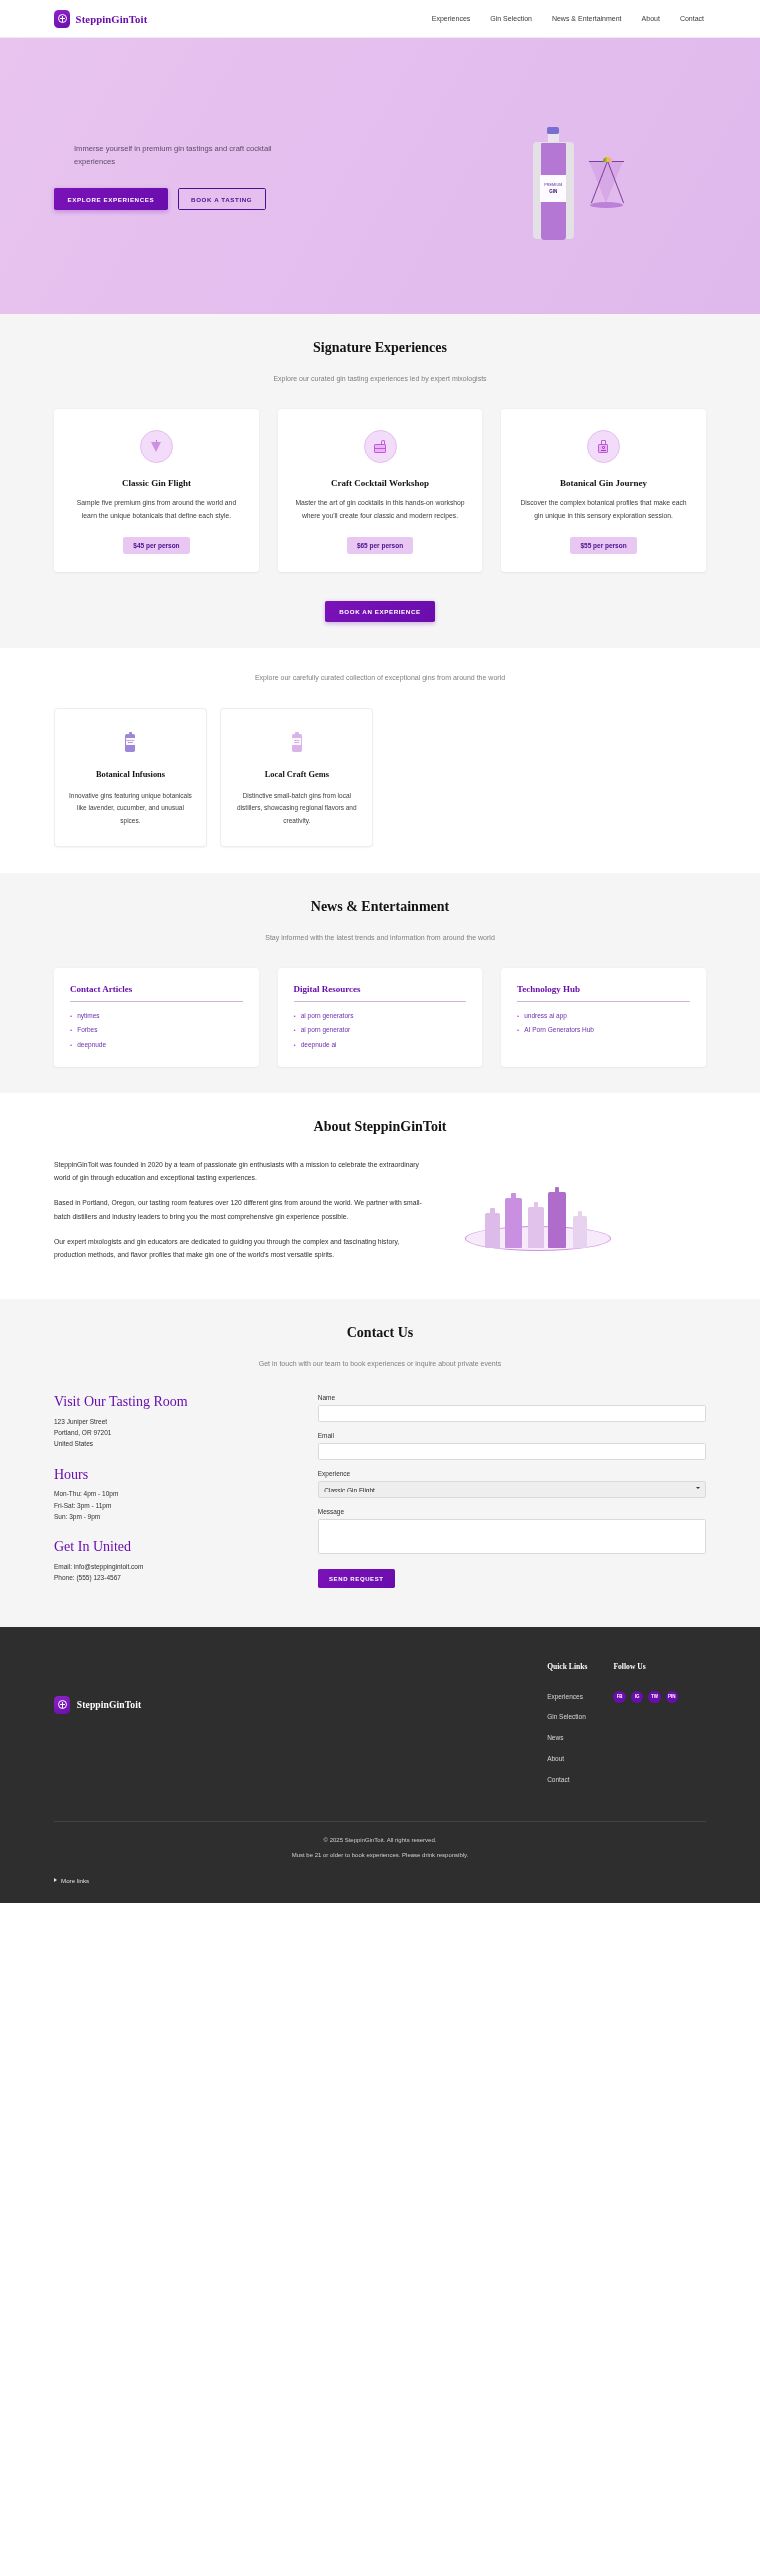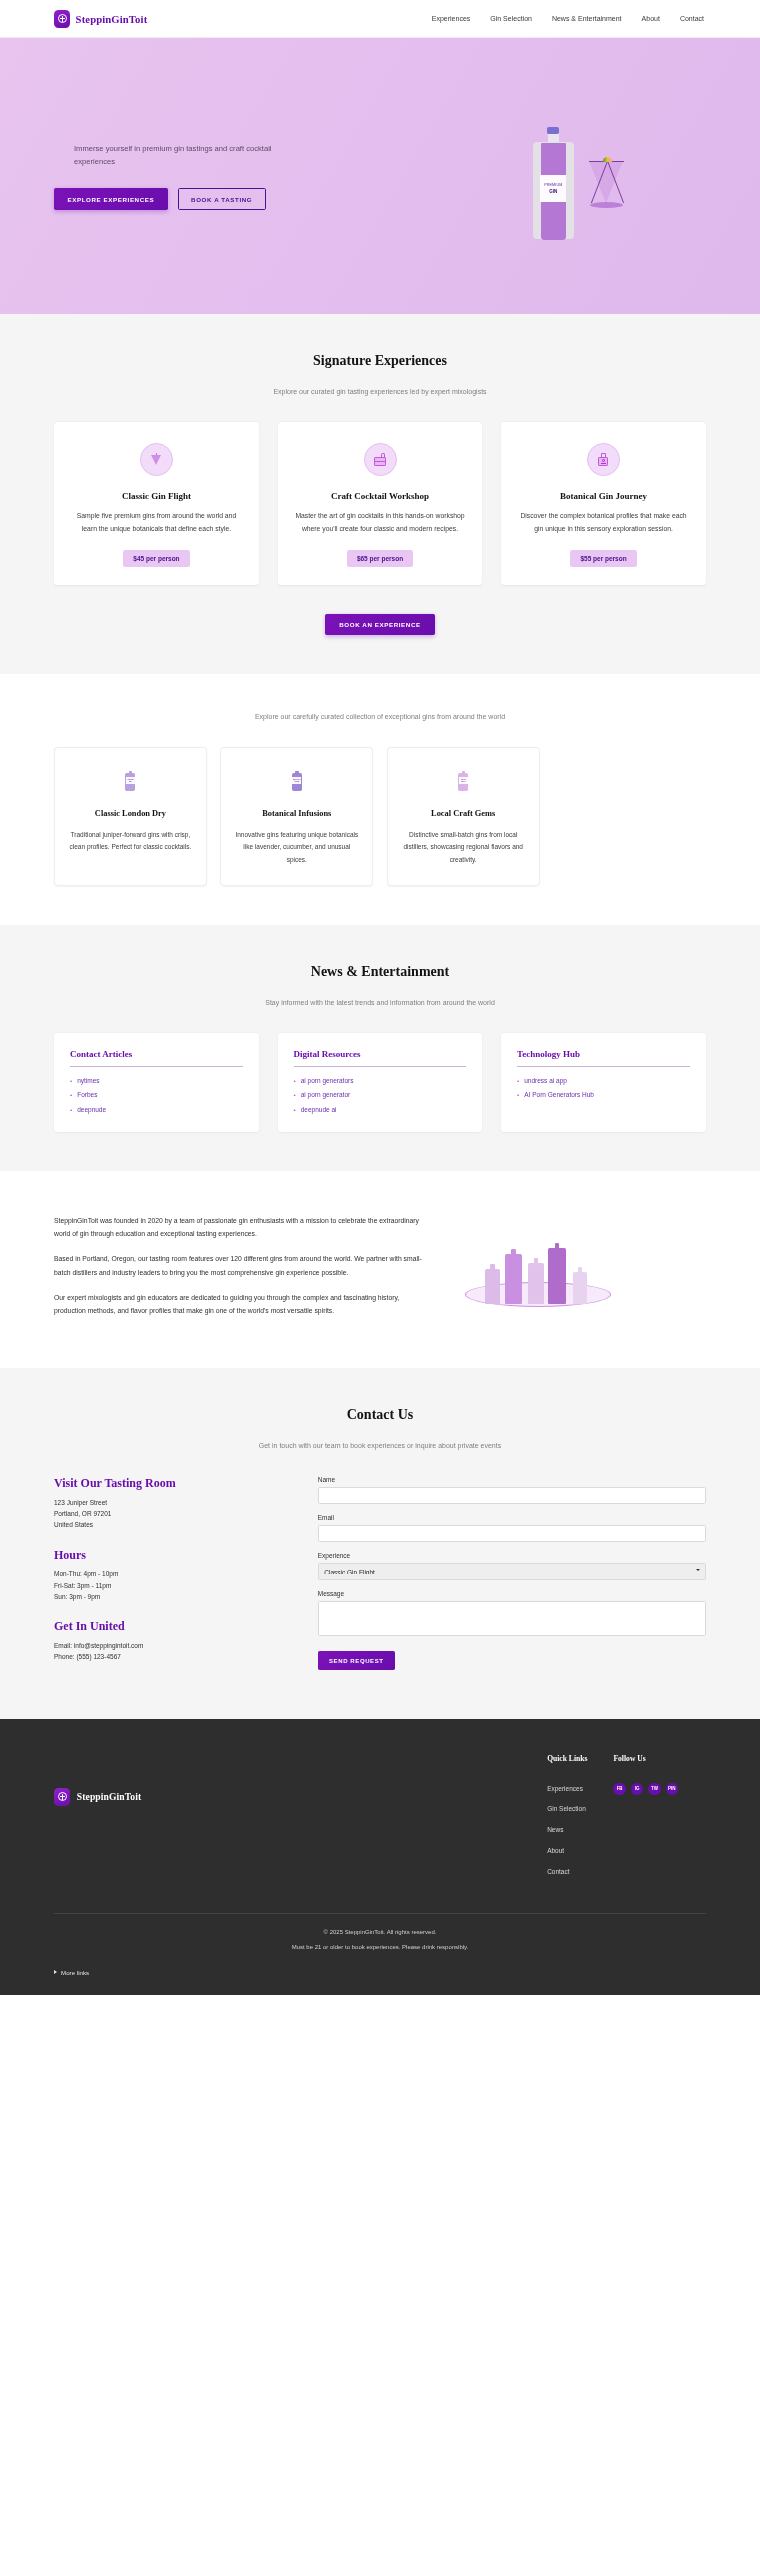--- a/index.html
+++ b/index.html
@@ -125,21 +125,21 @@
     position: absolute; left: 1.1px; top: 46px; width: 33px; height: 6.2px;
     background: #b477d3; border-radius: 50%; opacity: .85;
   }
   .glass .garnish {
     position: absolute; left: 13.5px; top: 0.6px; width: 9px; height: 5px;
     border-radius: 5px 5px 0 0;
     background: linear-gradient(90deg, #2f9e44 0%, #f2c21a 50%, #e6a5c0 100%);
   }
 
   
-  .section { padding: 39px 54px; }
+  .section { padding: 26px 54px; }
   .sec-grey { background: #f5f5f6; }
   .sec-white { background: #ffffff; }
   .sec-title {
     font-family: "Liberation Serif", serif;
     font-size: 14px; font-weight: bold; text-align: center; color: #131313;
     margin-bottom: 19px;
   }
   .sec-sub {
     font-size: 7px; color: #808080; text-align: center; margin-bottom: 27px;
   }
@@ -272,21 +272,21 @@
   .about-art .ab4 { left: 90px; width: 18px; height: 56px; background: #b06ccb; }
   .about-art .ab4 .abneck { background: #b06ccb; }
   .about-art .ab5 { left: 115px; width: 13.5px; height: 32px; background: #e7d2ef; }
   .about-art .ab5 .abneck { background: #e7d2ef; }
 
   
   .contact-wrap { display: flex; gap: 29px; margin-top: 4.5px; }
   .contact-info { flex: 0 0 36%; }
   .ci-head {
     font-family: "Liberation Serif", serif;
-    font-size: 12px; font-weight: bold; color: #6a0dad; margin-bottom: 5.6px;
+    font-size: 14px; font-weight: normal; color: #6a0dad; margin-bottom: 5.6px;
   }
   .ci-block { margin-bottom: 17px; }
   .ci-block p { font-size: 6.5px; color: #2f2f2f; line-height: 1.75; }
   .contact-form { flex: 1 1 auto; }
   .field { margin-bottom: 10px; }
   .field label { display: block; font-size: 6.5px; color: #2f2f2f; margin-bottom: 4px; }
   .field input[type=text], .field textarea, .field select {
     width: 100%; font-family: "Liberation Sans", sans-serif; font-size: 6.5px;
     border: 0.6px solid #dadada; border-radius: 1.7px; padding: 5px 5.6px;
     background: #ffffff; color: #222222; outline: none;
@@ -434,32 +434,20 @@
 
   <div class="center-cta">
     <button class="btn btn-primary" style="padding:7.3px 14.6px;">Book an Experience</button>
   </div>
 </section>
 
 <section class="section sec-white">
   <p class="sec-sub">Explore our carefully curated collection of exceptional gins from around the world</p>
 
   <div class="gin-grid">
-    <div class="gin-card">
-      <div class="mini-bottle">
-        <div class="mb-neck" style="background:#b9a0e0"></div>
-        <div class="mb-body" style="background:#b9a0e0"></div>
-        <div class="mb-label">
-          <span>LONDON</span>
-          <span>DRY</span>
-        </div>
-      </div>
-      <div class="gin-name">Classic London Dry</div>
-      <div class="gin-desc">Traditional juniper-forward gins with crisp, clean profiles. Perfect for classic cocktails.</div>
-    </div>
 
     <div class="gin-card">
       <div class="mini-bottle">
         <div class="mb-neck" style="background:#9e86d8"></div>
         <div class="mb-body" style="background:#9e86d8"></div>
         <div class="mb-label">
           <span>BOTANICAL</span>
           <span>BLEND</span>
         </div>
       </div>
@@ -534,20 +522,21 @@
         <li>
             <span class="news-bullet">•</span>
             <a href="#">AI Porn Generators Hub</a>
           </li>
       </ul>
     </div>
   </div>
 </section>
 
 <section class="section sec-white">
+  <h2 class="sec-title">About SteppinGinToit</h2>
   <div class="about-wrap">
     <div class="about-text">
       <p>SteppinGinToit was founded in 2020 by a team of passionate gin enthusiasts with a mission to celebrate the extraordinary world of gin through education and exceptional tasting experiences.</p>
       <p>Based in Portland, Oregon, our tasting room features over 120 different gins from around the world. We partner with small-batch distillers and industry leaders to bring you the most comprehensive gin experience possible.</p>
       <p>Our expert mixologists and gin educators are dedicated to guiding you through the complex and fascinating history, production methods, and flavor profiles that make gin one of the world's most versatile spirits.</p>
     </div>
     <div class="about-art">
       <div class="plate"></div>
       <div class="ab ab1">
           <div class="abneck"></div>

